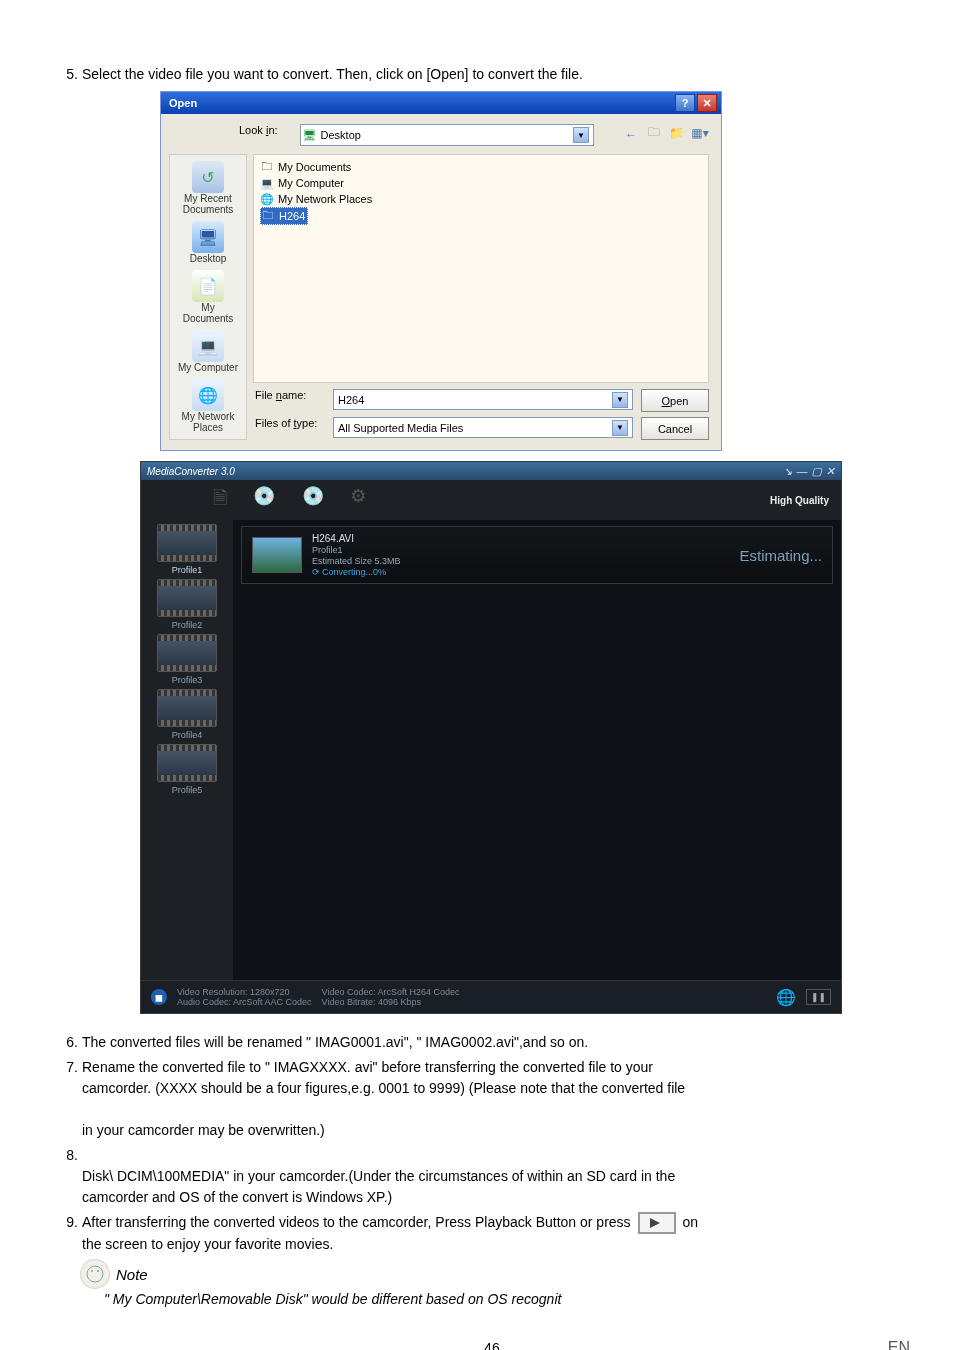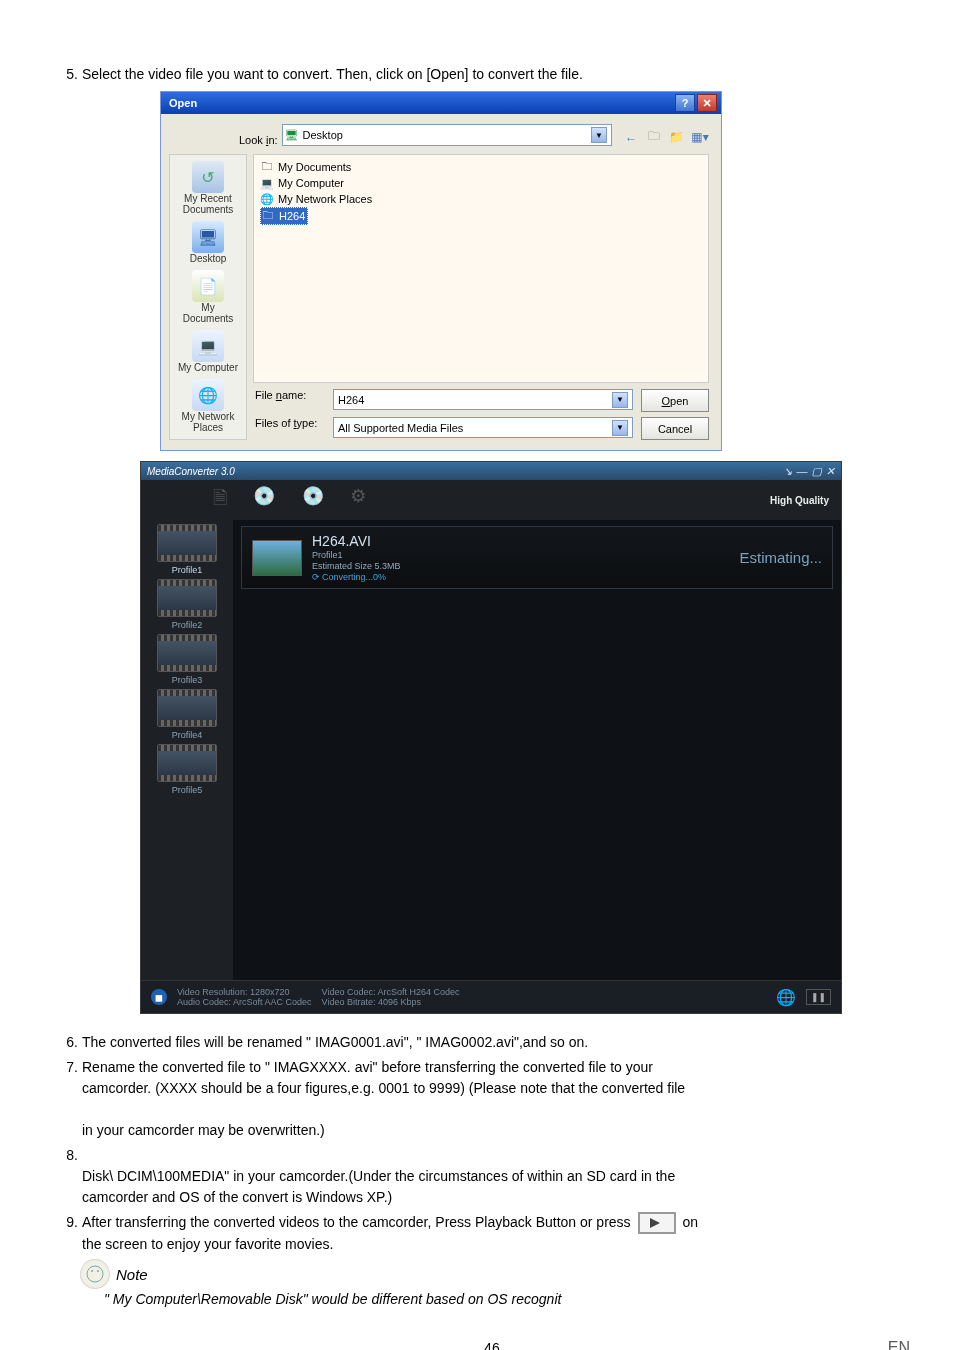--- a/index.html
+++ b/index.html
@@ -48,21 +48,21 @@
     display: flex; align-items: center;
     padding: 0 4px 0 8px;
     justify-content: space-between;
   }
   .titlebar .title { font-weight: bold; }
   .title-btns { display: flex; gap: 2px; }
   .tbtn { width: 18px; height: 16px; display: flex; align-items:center; justify-content:center; font-size:11px; font-weight:bold; }
   .tbtn.help { background: linear-gradient(#8cb4f1,#4176d0); border:1px solid #1641a0; color:#fff; }
   .tbtn.close { background: linear-gradient(#f08070,#c0392b); border:1px solid #8a2016; color:#fff; }
   .win-body { padding: 10px 12px 10px 8px; }
-  .look-row { display:flex; align-items:flex-end; gap:4px; margin-bottom:8px; margin-left:70px; }
+  .look-row { display:flex; align-items:flex-start; gap:22px; margin-bottom:8px; margin-left:70px; }
   .look-select { flex:1; height:20px; border:1px solid #7f9db9; background:#fff; display:flex; align-items:center; padding:0 4px 0 2px; justify-content:space-between; }
   .look-select .arrow { width:14px; height:14px; background:linear-gradient(#cfe3ff,#9ab6e9); border:1px solid #7f9db9; display:flex;align-items:center;justify-content:center; font-size:8px; }
   .look-toolbar { display:flex; gap:5px; margin-left:6px; }
   .look-tk { width:18px; height:18px; display:flex; align-items:center; justify-content:center; font-size:12px; color:#777; }
   .two-col { display:flex; gap:6px; }
   .sidebar { width:76px; background:#f0f0ea; border:1px solid #ccc; display:flex; flex-direction:column; align-items:center; padding:4px 0; gap:2px; }
   .sb-item { width:66px; display:flex; flex-direction:column; align-items:center; font-size:10px; text-align:center; color:#333; padding:2px 0; }
   .sb-icon { width:32px; height:32px; border-radius:4px; background:linear-gradient(#dfe9f5,#a7c2e6); display:flex;align-items:center;justify-content:center; font-size:16px; color:#4a6; }
   .sb-item.docs .sb-icon { background:linear-gradient(#fff,#d9e4b7); color:#6a4; }
   .sb-item.net .sb-icon, .sb-item.pc .sb-icon { background:linear-gradient(#eef4ff,#c7d9f3); color:#5575b5; }
@@ -98,21 +98,21 @@
   .prof { width:70px; display:flex; flex-direction:column; align-items:center; }
   .prof .thumb { width:58px; height:36px; background:linear-gradient(#4a5a6a, #253040); border:1px solid #555; border-radius:2px; position:relative; }
   .prof .thumb::before, .prof .thumb::after { content:""; position:absolute; left:0; right:0; height:6px; background:repeating-linear-gradient(90deg,#333 0 3px,#666 3px 6px); }
   .prof .thumb::before { top:0; } .prof .thumb::after { bottom:0; }
   .prof .plabel { color:#8aa1b5; font-size:9px; margin-top:3px; }
   .prof.sel .plabel { color:#c2d7eb; }
   .mc-main { flex:1; background:#0e1216; min-height:460px; position:relative; }
   .current-item { margin:6px 8px; padding:6px 10px; background:linear-gradient(to bottom, #13171b, #0c0e11); border:1px solid #303840; display:flex; gap:10px; align-items:center; justify-content:space-between; }
   .ci-thumb { width:48px; height:34px; background:linear-gradient(#6eb0e0,#2d6a40); border:1px solid #555; }
   .ci-meta { flex:1; display:flex; flex-direction:column; gap:1px; font-size:9px; color:#93a8bb; }
-  .ci-meta .name { color:#d1e0ec; font-size:14px; }
+  .ci-meta .name { color:#d1e0ec; font-size:10px; }
   .ci-meta .conv { color:#3ba4e0; }
   .estim { font-size:15px; color:#7da0bd; }
   .mc-status { height:32px; background:#1a1f25; border-top:1px solid #333; display:flex; align-items:center; gap:10px; padding:0 10px; font-size:9px; color:#7b8a99; justify-content:space-between; }
   .mc-status .grp { display:flex; align-items:center; gap:10px; }
   .mc-status .stop { width:16px;height:16px; border-radius:50%; background:#1f62b3; color:#fff; display:flex;align-items:center;justify-content:center; font-size:10px;}
 
   .inline-icon {
     display:inline-block; width:34px; height:18px;
     border:2px solid #999; background:#f4f4f4;
     vertical-align:middle; position:relative; margin:0 3px;

